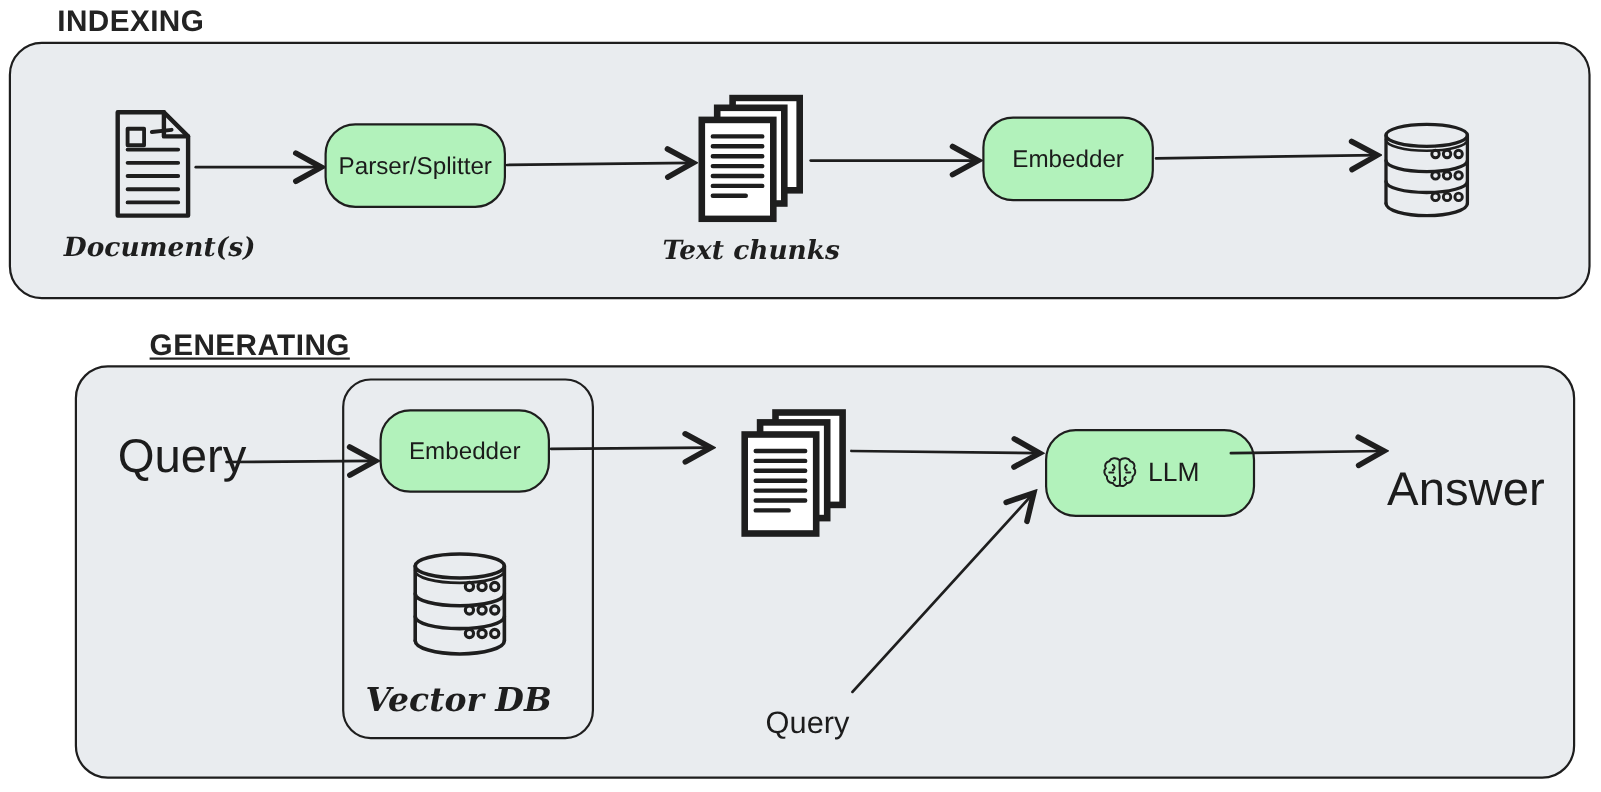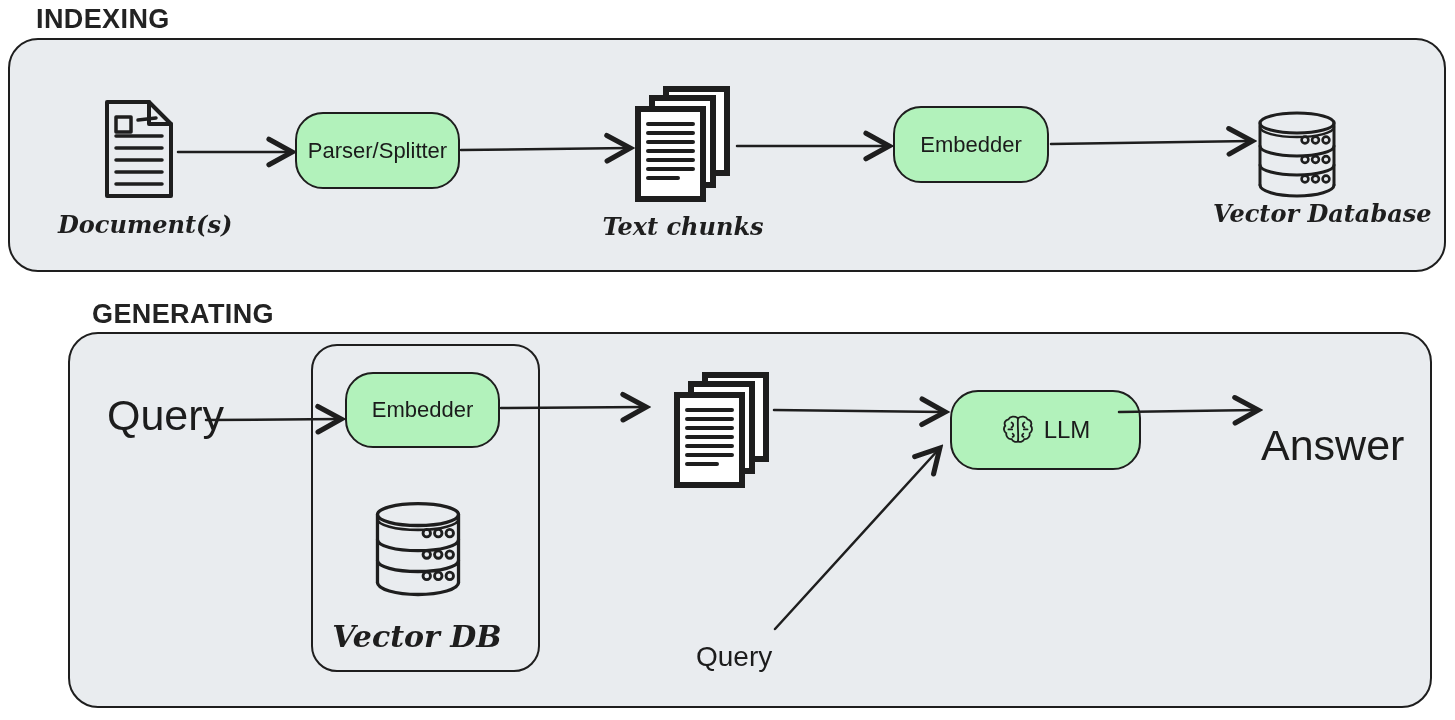--- a/index.html
+++ b/index.html
@@ -8,20 +8,21 @@
     font-family:"Liberation Sans",sans-serif;color:#1e1e1e;overflow:hidden;
   }
   .abs{position:absolute;}
   .panel{
     position:absolute;background:#e9ecef;border:2.5px solid #1e1e1e;border-radius:30px;
     box-sizing:border-box;
   }
   .section-title{
     position:absolute;font-size:27px;font-weight:600;letter-spacing:0.4px;color:#232323;
     white-space:nowrap;
+    margin-left:16px;
   }
   .gnode{
     position:absolute;background:#b2f2bb;border:2.5px solid #1e1e1e;border-radius:28px;
     box-sizing:border-box;display:flex;align-items:center;justify-content:center;
     font-size:22px;color:#1b1b1b;gap:9px;
   }
   .inner-box{
     position:absolute;border:2.5px solid #1e1e1e;border-radius:26px;background:transparent;
     box-sizing:border-box;
   }
@@ -85,23 +86,22 @@
         <circle cx="60.5" cy="30" r="3.4" stroke-width="2.6"></circle>
         <circle cx="71" cy="30" r="3.4" stroke-width="2.6"></circle>
       <circle cx="50" cy="49.5" r="3.4" stroke-width="2.6"></circle>
         <circle cx="60.5" cy="49.5" r="3.4" stroke-width="2.6"></circle>
         <circle cx="71" cy="49.5" r="3.4" stroke-width="2.6"></circle>
       <circle cx="50" cy="69" r="3.4" stroke-width="2.6"></circle>
         <circle cx="60.5" cy="69" r="3.4" stroke-width="2.6"></circle>
         <circle cx="71" cy="69" r="3.4" stroke-width="2.6"></circle>
     </svg>
   </div>
-  <div class="hand center" style="left:1213px;top:199px;width:214px;font-size:24px;">Vector Database</div>
 
-  <div class="section-title" style="left:92px;top:299px;">GENERATING</div>
+  <div class="section-title" style="left:120px;top:299px;text-decoration:underline;">GENERATING</div>
 
   <div class="panel" style="left:68px;top:332px;width:1364px;height:376px;"></div>
 
   <div class="bigtext" style="left:107px;top:391px;">Query</div>
 
   <div class="inner-box" style="left:311px;top:344px;width:229px;height:328px;"></div>
 
   <div class="gnode" style="left:345px;top:372px;width:155px;height:76px;">
     <span>Embedder</span>
   </div>

